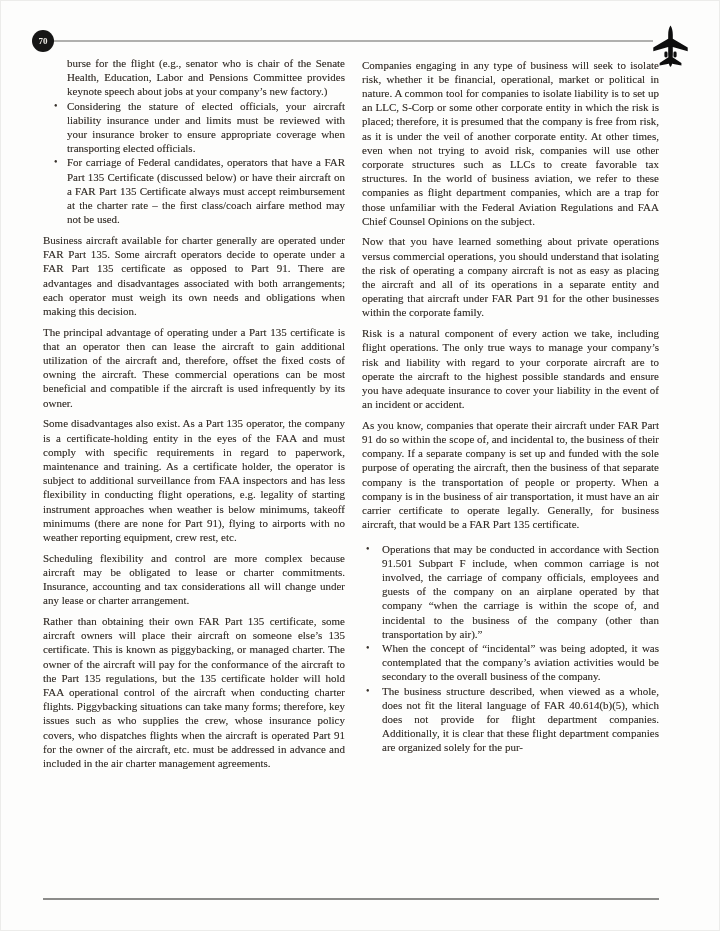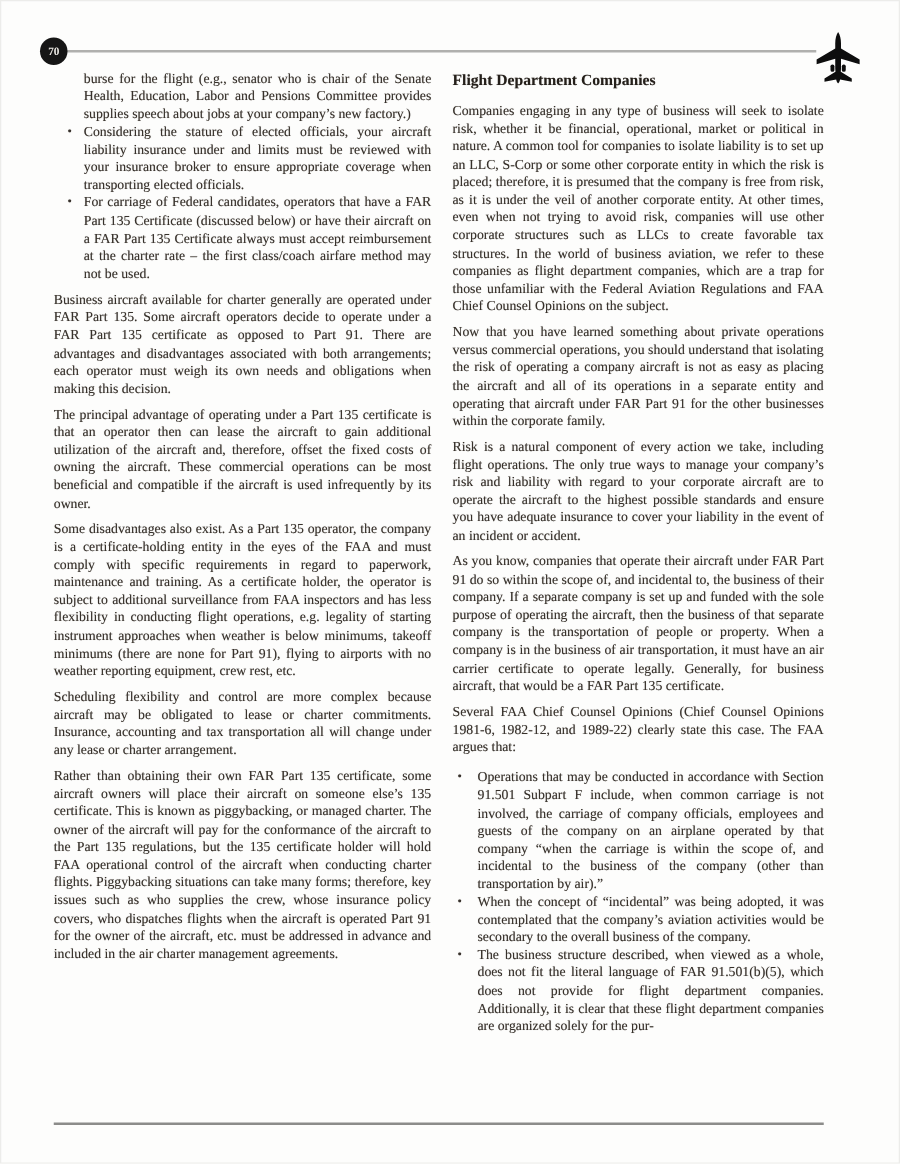--- a/index.html
+++ b/index.html
@@ -124,59 +124,57 @@
       <rect x="23.2" y="29.5" width="3.4" height="6.4" rx="1.6"></rect>
     </g>
   </svg>
 
   <div class="columns">
 
     <div class="col col-left">
       <div class="blist">
         <div class="li">
           <span class="b"></span>
-          <span class="t">burse for the flight (e.g., senator who is chair of the Senate Health, Education, Labor and Pensions Committee provides supplies speech about jobs at your company’s new factory.)</span>
+          <span class="t">burse for the flight (e.g., senator who is chair of the Senate Health, Education, Labor and Pensions Committee provides keynote speech about jobs at your company’s new factory.)</span>
         </div>
         <div class="li">
           <span class="b">•</span>
           <span class="t">Considering the stature of elected officials, your aircraft liability insurance under and limits must be reviewed with your insurance broker to ensure appropriate coverage when transporting elected officials.</span>
         </div>
         <div class="li">
           <span class="b">•</span>
           <span class="t">For carriage of Federal candidates, operators that have a FAR Part 135 Certificate (discussed below) or have their aircraft on a FAR Part 135 Certificate always must accept reimbursement at the charter rate – the first class/coach airfare method may not be used.</span>
         </div>
       </div>
 
       <p>Business aircraft available for charter generally are operated under FAR Part 135. Some aircraft operators decide to operate under a FAR Part 135 certificate as opposed to Part 91. There are advantages and disadvantages associated with both arrangements; each operator must weigh its own needs and obligations when making this decision.</p>
       <p>The principal advantage of operating under a Part 135 certificate is that an operator then can lease the aircraft to gain additional utilization of the aircraft and, therefore, offset the fixed costs of owning the aircraft. These commercial operations can be most beneficial and compatible if the aircraft is used infrequently by its owner.</p>
       <p>Some disadvantages also exist. As a Part 135 operator, the company is a certificate-holding entity in the eyes of the FAA and must comply with specific requirements in regard to paperwork, maintenance and training. As a certificate holder, the operator is subject to additional surveillance from FAA inspectors and has less flexibility in conducting flight operations, e.g. legality of starting instrument approaches when weather is below minimums, takeoff minimums (there are none for Part 91), flying to airports with no weather reporting equipment, crew rest, etc.</p>
-      <p>Scheduling flexibility and control are more complex because aircraft may be obligated to lease or charter commitments. Insurance, accounting and tax transportation all will change under any lease or charter arrangement.</p>
+      <p>Scheduling flexibility and control are more complex because aircraft may be obligated to lease or charter commitments. Insurance, accounting and tax considerations all will change under any lease or charter arrangement.</p>
       <p>Rather than obtaining their own FAR Part 135 certificate, some aircraft owners will place their aircraft on someone else’s 135 certificate. This is known as piggybacking, or managed charter. The owner of the aircraft will pay for the conformance of the aircraft to the Part 135 regulations, but the 135 certificate holder will hold FAA operational control of the aircraft when conducting charter flights. Piggybacking situations can take many forms; therefore, key issues such as who supplies the crew, whose insurance policy covers, who dispatches flights when the aircraft is operated Part 91 for the owner of the aircraft, etc. must be addressed in advance and included in the air charter management agreements.</p>
     </div>
 
     <div class="col col-right">
-      <h2>Flight Department Companies</h2>
       <p>Companies engaging in any type of business will seek to isolate risk, whether it be financial, operational, market or political in nature. A common tool for companies to isolate liability is to set up an LLC, S-Corp or some other corporate entity in which the risk is placed; therefore, it is presumed that the company is free from risk, as it is under the veil of another corporate entity. At other times, even when not trying to avoid risk, companies will use other corporate structures such as LLCs to create favorable tax structures. In the world of business aviation, we refer to these companies as flight department companies, which are a trap for those unfamiliar with the Federal Aviation Regulations and FAA Chief Counsel Opinions on the subject.</p>
       <p>Now that you have learned something about private operations versus commercial operations, you should understand that isolating the risk of operating a company aircraft is not as easy as placing the aircraft and all of its operations in a separate entity and operating that aircraft under FAR Part 91 for the other businesses within the corporate family.</p>
       <p>Risk is a natural component of every action we take, including flight operations. The only true ways to manage your company’s risk and liability with regard to your corporate aircraft are to operate the aircraft to the highest possible standards and ensure you have adequate insurance to cover your liability in the event of an incident or accident.</p>
       <p>As you know, companies that operate their aircraft under FAR Part 91 do so within the scope of, and incidental to, the business of their company. If a separate company is set up and funded with the sole purpose of operating the aircraft, then the business of that separate company is the transportation of people or property. When a company is in the business of air transportation, it must have an air carrier certificate to operate legally. Generally, for business aircraft, that would be a FAR Part 135 certificate.</p>
-      <p>Several FAA Chief Counsel Opinions (Chief Counsel Opinions 1981-6, 1982-12, and 1989-22) clearly state this case. The FAA argues that:</p>
 
       <div class="blist blist-r">
         <div class="li">
           <span class="b">•</span>
           <span class="t">Operations that may be conducted in accordance with Section 91.501 Subpart F include, when common carriage is not involved, the carriage of company officials, employees and guests of the company on an airplane operated by that company “when the carriage is within the scope of, and incidental to the business of the company (other than transportation by air).”</span>
         </div>
         <div class="li">
           <span class="b">•</span>
           <span class="t">When the concept of “incidental” was being adopted, it was contemplated that the company’s aviation activities would be secondary to the overall business of the company.</span>
         </div>
         <div class="li">
           <span class="b">•</span>
-          <span class="t">The business structure described, when viewed as a whole, does not fit the literal language of FAR 91.501(b)(5), which does not provide for flight department companies. Additionally, it is clear that these flight department companies are organized solely for the pur-</span>
+          <span class="t">The business structure described, when viewed as a whole, does not fit the literal language of FAR 40.614(b)(5), which does not provide for flight department companies. Additionally, it is clear that these flight department companies are organized solely for the pur-</span>
         </div>
       </div>
     </div>
 
   </div>
 
   <div class="footer-rule"></div>
 
 </div>
 

